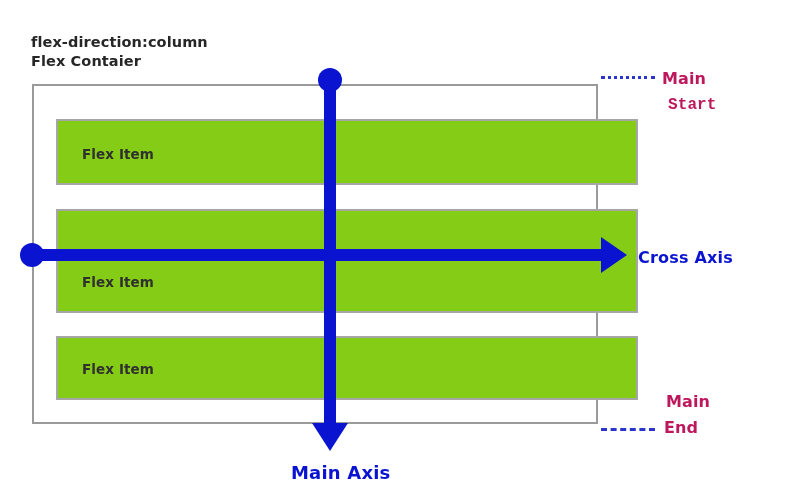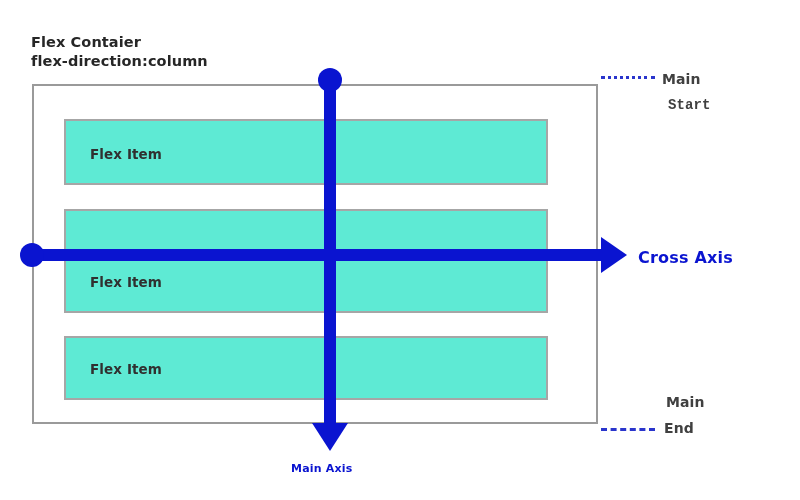--- a/index.html
+++ b/index.html
@@ -41,24 +41,24 @@
     width: 566px;
     height: 340px;
     border: 2px solid #9a9a9a;
     box-sizing: border-box;
     background: transparent;
   }
 
   
   .flex-item {
     position: absolute;
-    left: 64px;
-    width: 484px;
+    left: 56px;
+    width: 582px;
     box-sizing: border-box;
-    background: #5eead4;
+    background: #84cc16;
     border: 2px solid #a6a6a6;
     font-size: 13.5px;
     font-weight: 700;
     color: #303030;
     letter-spacing: 0.1px;
   }
   .flex-item .flex-item-label {
     position: absolute;
     left: 24px;
     white-space: nowrap;
@@ -95,21 +95,21 @@
     width: 0;
     height: 0;
     border-left: 18px solid transparent;
     border-right: 18px solid transparent;
     border-top: 28px solid #0a14d0;
   }
   .axis-main-label {
     position: absolute;
     left: 291px;
     top: 462px;
-    font-size: 11px;
+    font-size: 18px;
     font-weight: 700;
     color: #0a14d0;
     letter-spacing: 0.2px;
     white-space: nowrap;
   }
 
   .axis-cross-line {
     position: absolute;
     left: 32px;
     top: 249px;
@@ -159,42 +159,42 @@
   .guide-dashed {
     position: absolute;
     left: 601px;
     top: 428px;
     width: 54px;
     height: 0;
     border-top: 3px dashed #2a35cc;
   }
   .marker-label {
     position: absolute;
-    font-size: 14px;
-    font-weight: 700;
-    color: #404040;
+    font-size: 16px;
+    font-weight: 700;
+    color: #be185d;
     line-height: 26px;
     letter-spacing: 0.1px;
     white-space: nowrap;
   }
   #label-main-start { left: 662px; top: 66px; }
   #label-main-end   { left: 662px; top: 389px; }
   .marker-label .marker-line { display: block; }
   #label-main-start .marker-line-2 { margin-left: 6px; font-family: Liberation Mono, monospace; }
   #label-main-end   .marker-line-1 { margin-left: 4px; }
   #label-main-end   .marker-line-2 { margin-left: 2px; }
 </style>
 </head>
 <body>
 
 <div id="stage">
 
   <div class="title-block">
+    <span class="title-line">flex-direction:column</span>
     <span class="title-line">Flex Contaier</span>
-    <span class="title-line">flex-direction:column</span>
   </div>
 
   <div class="flex-container"></div>
 
   <div class="flex-item" id="flex-item-1">
     <span class="flex-item-label">Flex Item</span>
   </div>
   <div class="flex-item" id="flex-item-2">
     <span class="flex-item-label">Flex Item</span>
   </div>

